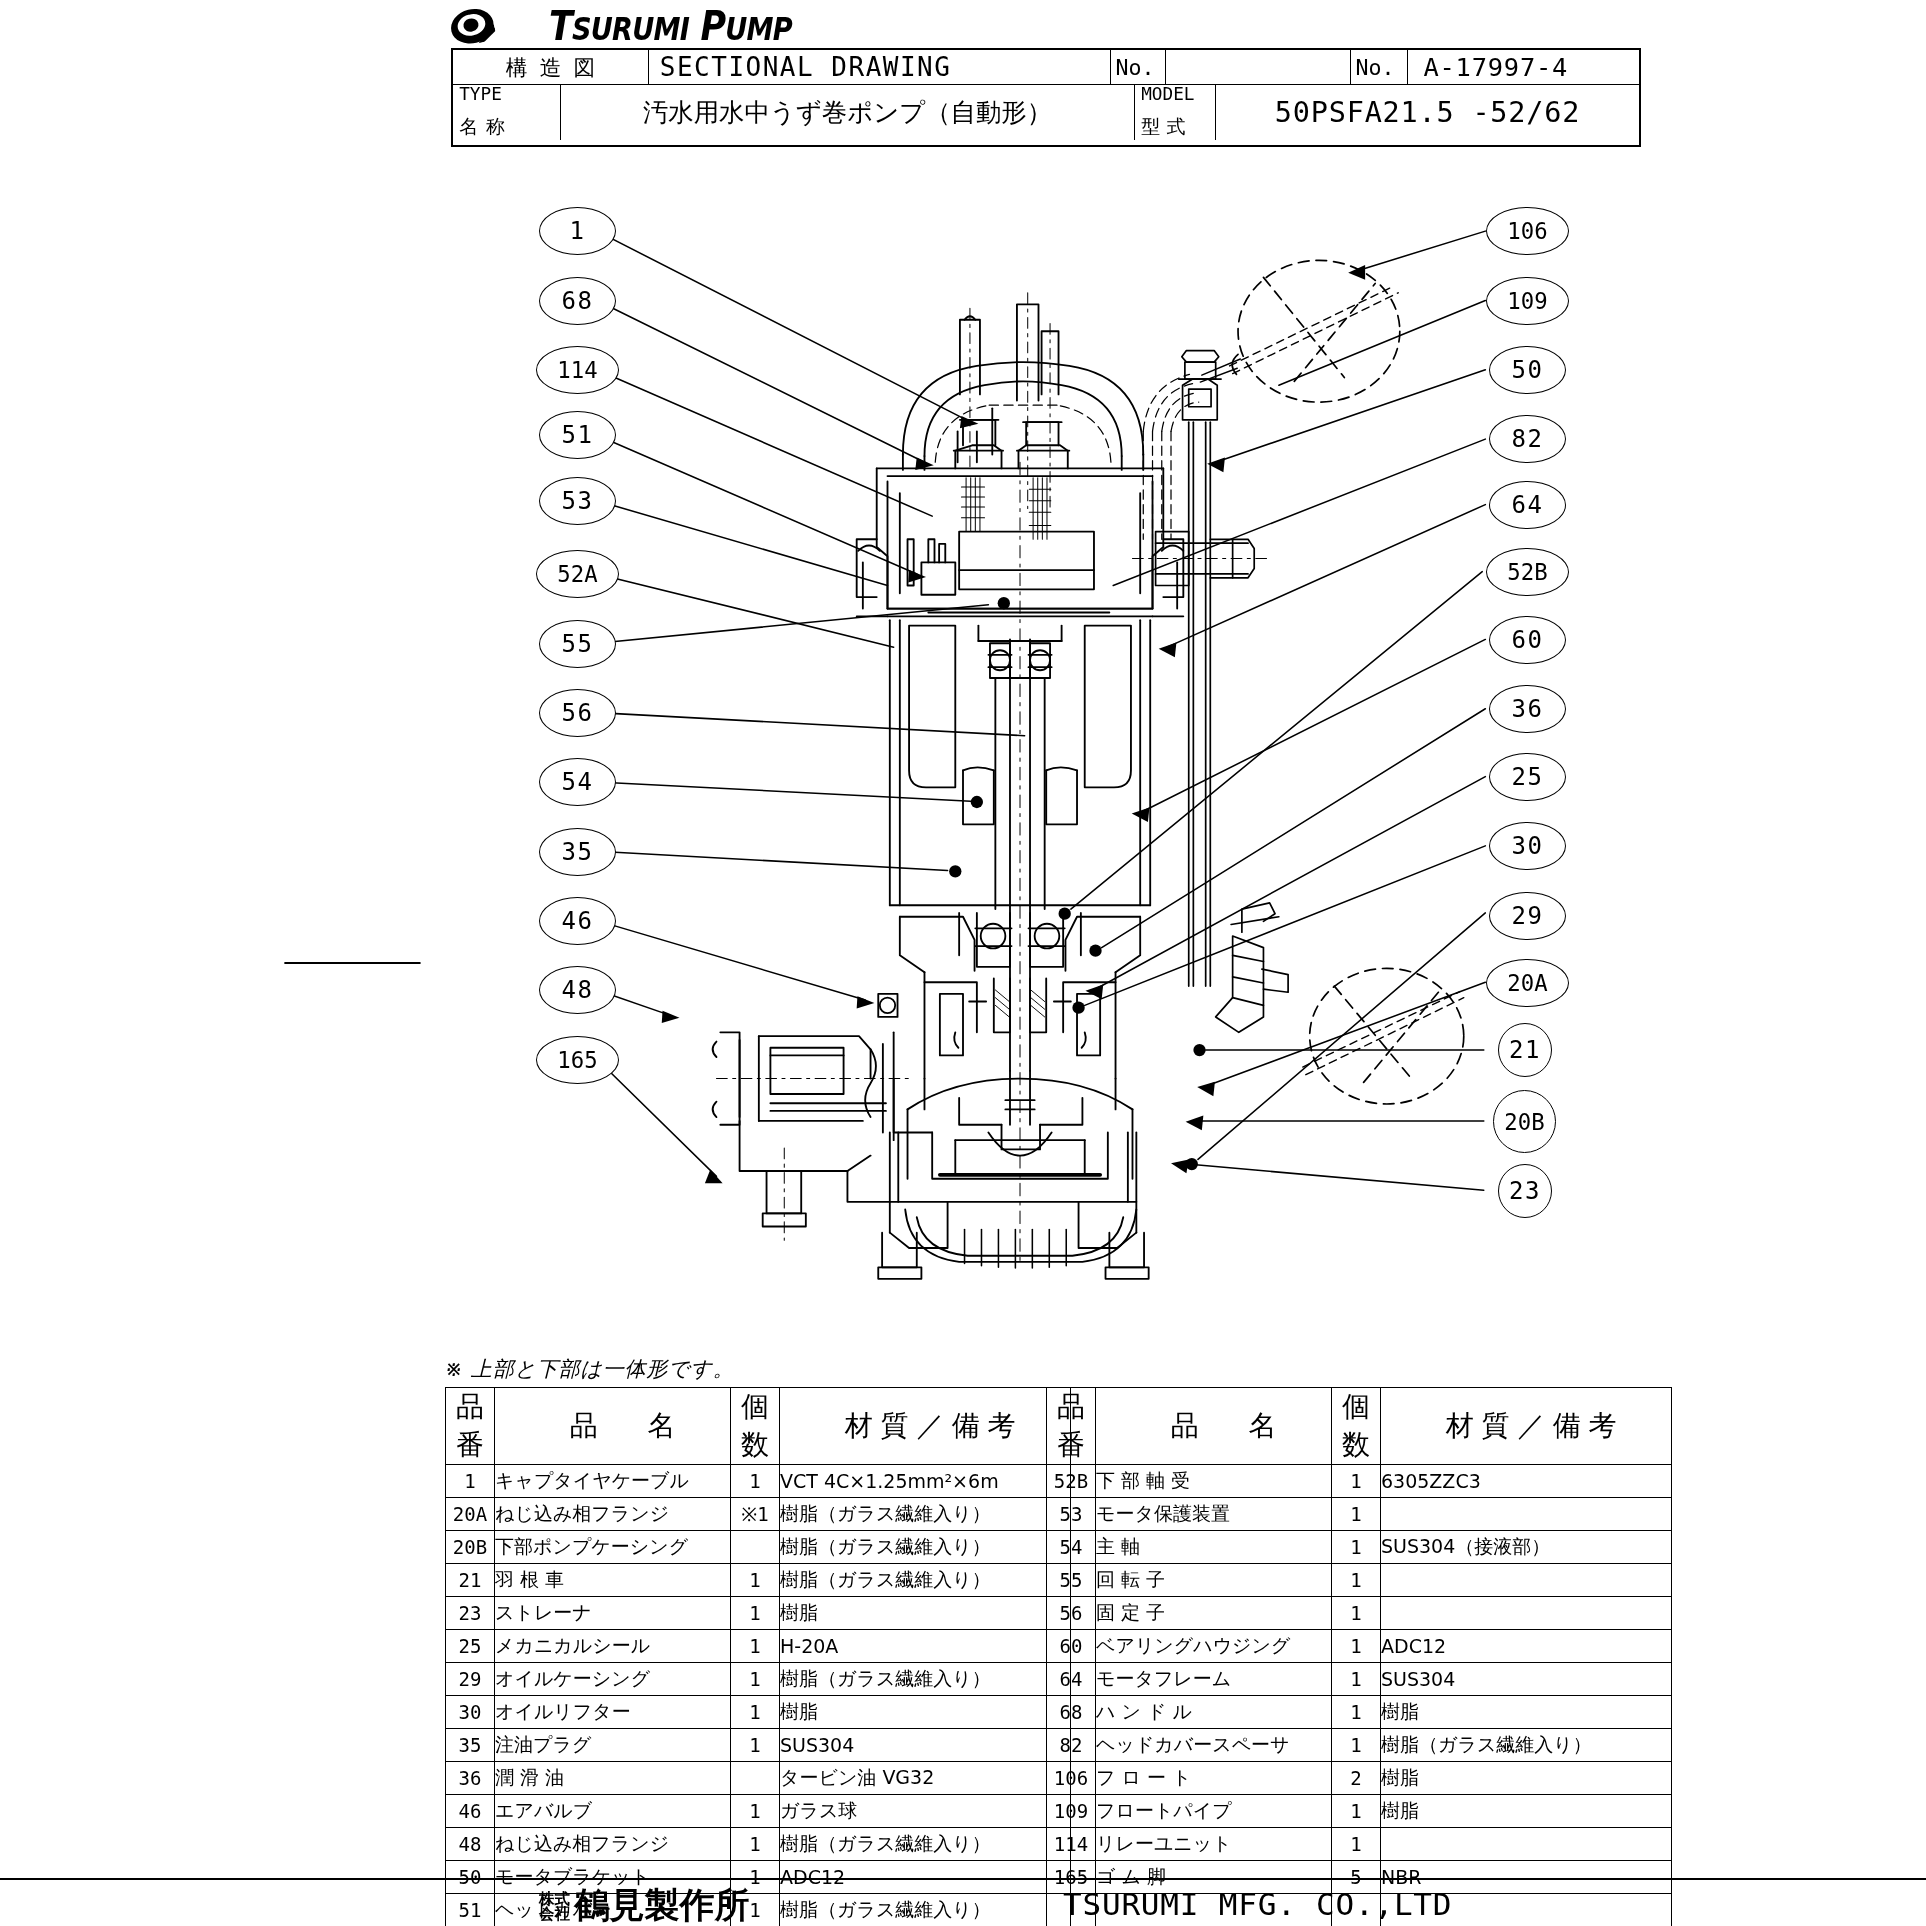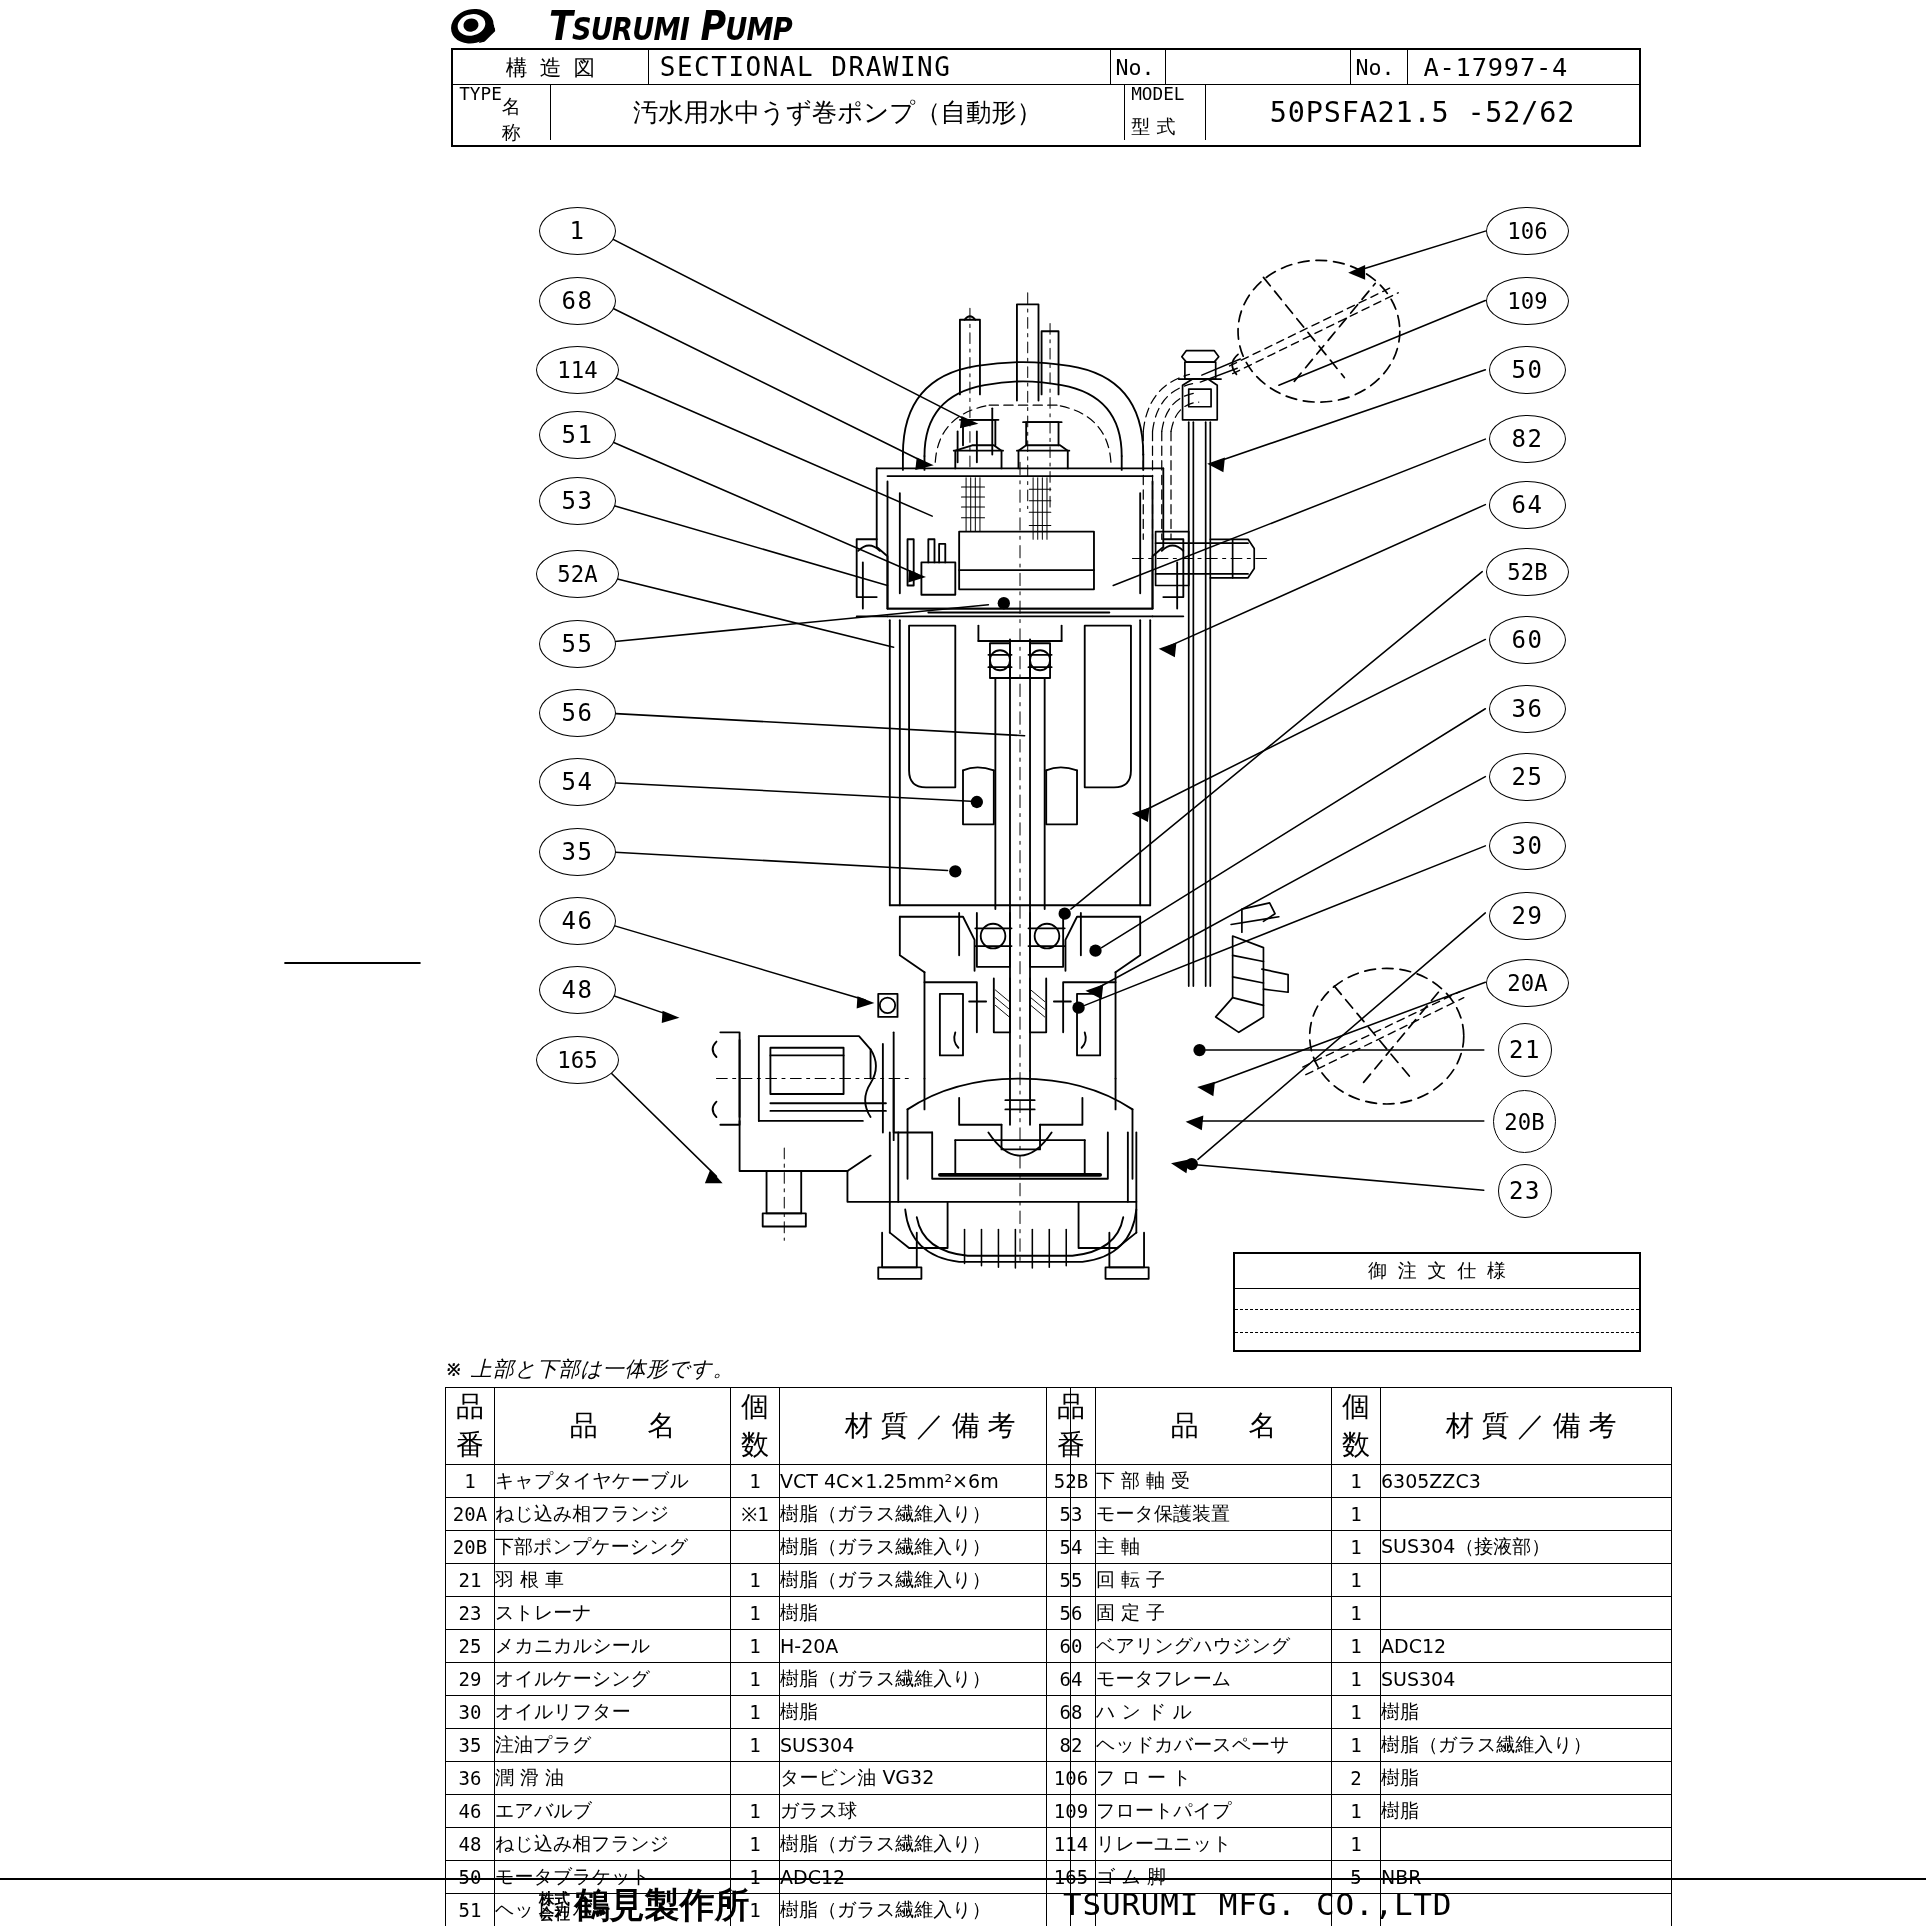--- a/index.html
+++ b/index.html
@@ -25,21 +25,21 @@
   .vb{border-right:1.5px solid #000;}
   .jp{font-family:"DejaVu Sans","Liberation Sans",sans-serif;}
   .mono{font-family:"DejaVu Sans Mono","Liberation Mono",monospace;}
   #c-kouzouzu{width:196px;justify-content:center;font-size:21.6px;letter-spacing:12.3px;padding-left:12.3px;}
   #c-sectional{width:462px;justify-content:flex-start;padding-left:10.8px;font-size:26px;letter-spacing:1.5px;}
   #c-no1{width:55px;justify-content:flex-start;padding-left:4.6px;font-size:21.6px;}
   #c-nofield{flex:1;}
   #c-no2{width:57px;justify-content:flex-start;padding-left:4.6px;font-size:21.6px;}
   #c-dwg{width:231px;justify-content:flex-start;padding-left:15.4px;font-size:25.4px;letter-spacing:0.8px;}
 
-  #c-typelabelwrap{width:98px;flex-direction:row;justify-content:center;align-items:flex-start;padding-left:6.2px;}
+  #c-typelabelwrap{width:108px;flex-direction:column;justify-content:center;align-items:flex-start;padding-left:6.2px;}
   #c-typelabelwrap .t-en{font-size:17.7px;line-height:1.1;}
   #c-typelabelwrap .t-jp{font-size:19px;letter-spacing:7.7px;margin-top:9.2px;}
   #c-typeval{width:574px;justify-content:center;font-size:25.4px;}
   #c-modellabelwrap{width:81px;flex-direction:column;justify-content:center;align-items:flex-start;padding-left:6.2px;}
   #c-modellabelwrap .t-en{font-size:17.7px;line-height:1.1;}
   #c-modellabelwrap .t-jp{font-size:19px;letter-spacing:6.2px;margin-top:9.2px;}
   #c-modelval{flex:1;justify-content:center;font-size:28.5px;letter-spacing:0.8px;}
 
   
   .balloon{position:absolute;border:1.9px solid #000;border-radius:50%;background:#fff;display:flex;align-items:center;justify-content:center;font-family:"DejaVu Sans Mono","Liberation Mono",monospace;font-size:24px;letter-spacing:1.5px;box-sizing:border-box;z-index:5;}
@@ -504,25 +504,20 @@
   <div class="balloon b-w" style="left:1489px;top:616px">60</div>
   <div class="balloon b-w" style="left:1489px;top:685px">36</div>
   <div class="balloon b-w" style="left:1489px;top:753px">25</div>
   <div class="balloon b-w" style="left:1489px;top:822px">30</div>
   <div class="balloon b-w" style="left:1489px;top:892px">29</div>
   <div class="balloon b-w3" style="left:1486px;top:959px">20A</div>
   <div class="balloon b-c" style="left:1498px;top:1023px">21</div>
   <div class="balloon b-c3" style="left:1493px;top:1090px">20B</div>
   <div class="balloon b-c" style="left:1498px;top:1164px">23</div>
 
-  <div id="orderbox">
-    <div class="hdr jp">御注文仕様</div>
-    <div class="dl" style="top:55px"></div>
-    <div class="dl" style="top:78px"></div>
-  </div>
 
   <div id="note" class="jp">※ 上部と下部は一体形です。</div>
 
   <table class="ptable" style="left:445px;top:1387px;">
     <tbody id="tbl-left">
         <tr class="hdrrow">
           <td class="c-no jp">品番</td>
           <td class="c-name jp">品　名</td>
           <td class="c-qty jp">個数</td>
           <td class="c-mat jp">材質／備考</td>

